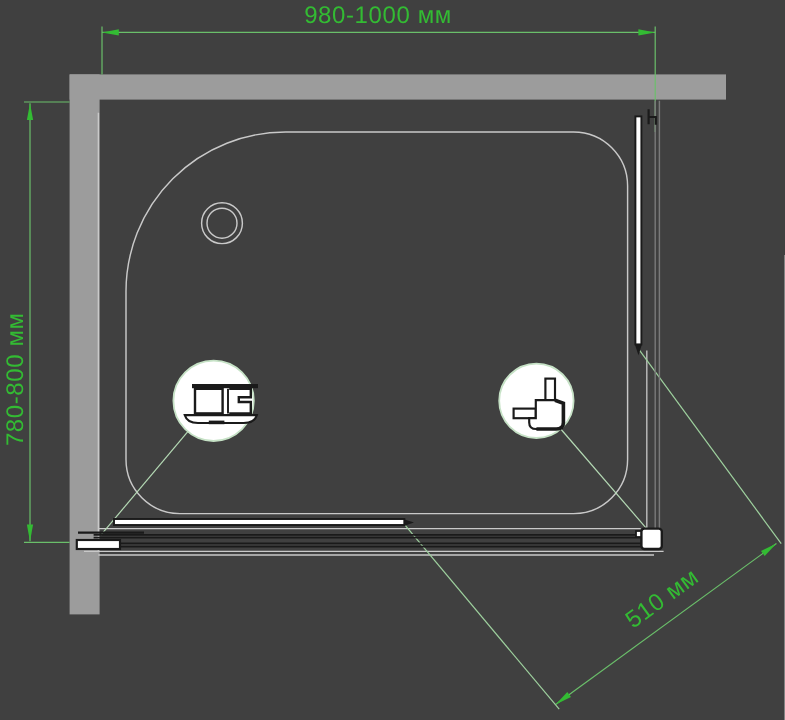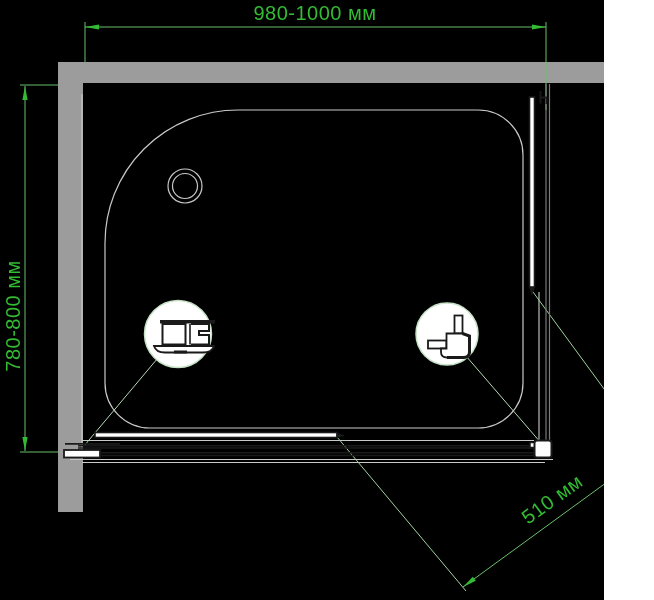--- a/index.html
+++ b/index.html
@@ -1,17 +1,17 @@
 <!DOCTYPE html>
 <html><head>
 <meta charset="utf-8">
 <style>
   html,body { margin:0; padding:0; background:#ffffff; }
   .canvas {
-    position:relative; width:604px; height:600px; background:#000000;
+    position:relative; width:654px; height:600px; background:#404040;
     font-family:"Liberation Sans", sans-serif; overflow:hidden;text-decoration:underline;
   }
   .canvas svg { position:absolute; left:0; top:0; }
   .dim-label {
     position:absolute; font-size:20px; line-height:1; color:#33bb33;
     white-space:nowrap; letter-spacing:0.5px;
   }
   .dim-label.top  { left:315px; top:3px;  transform:translateX(-50%); }
   .dim-label.left { left:13px;  top:316px; transform:translate(-50%,-50%) rotate(-90deg); }
   .dim-label.diag { left:552px; top:499px; transform:translate(-50%,-50%) rotate(-36deg); }

